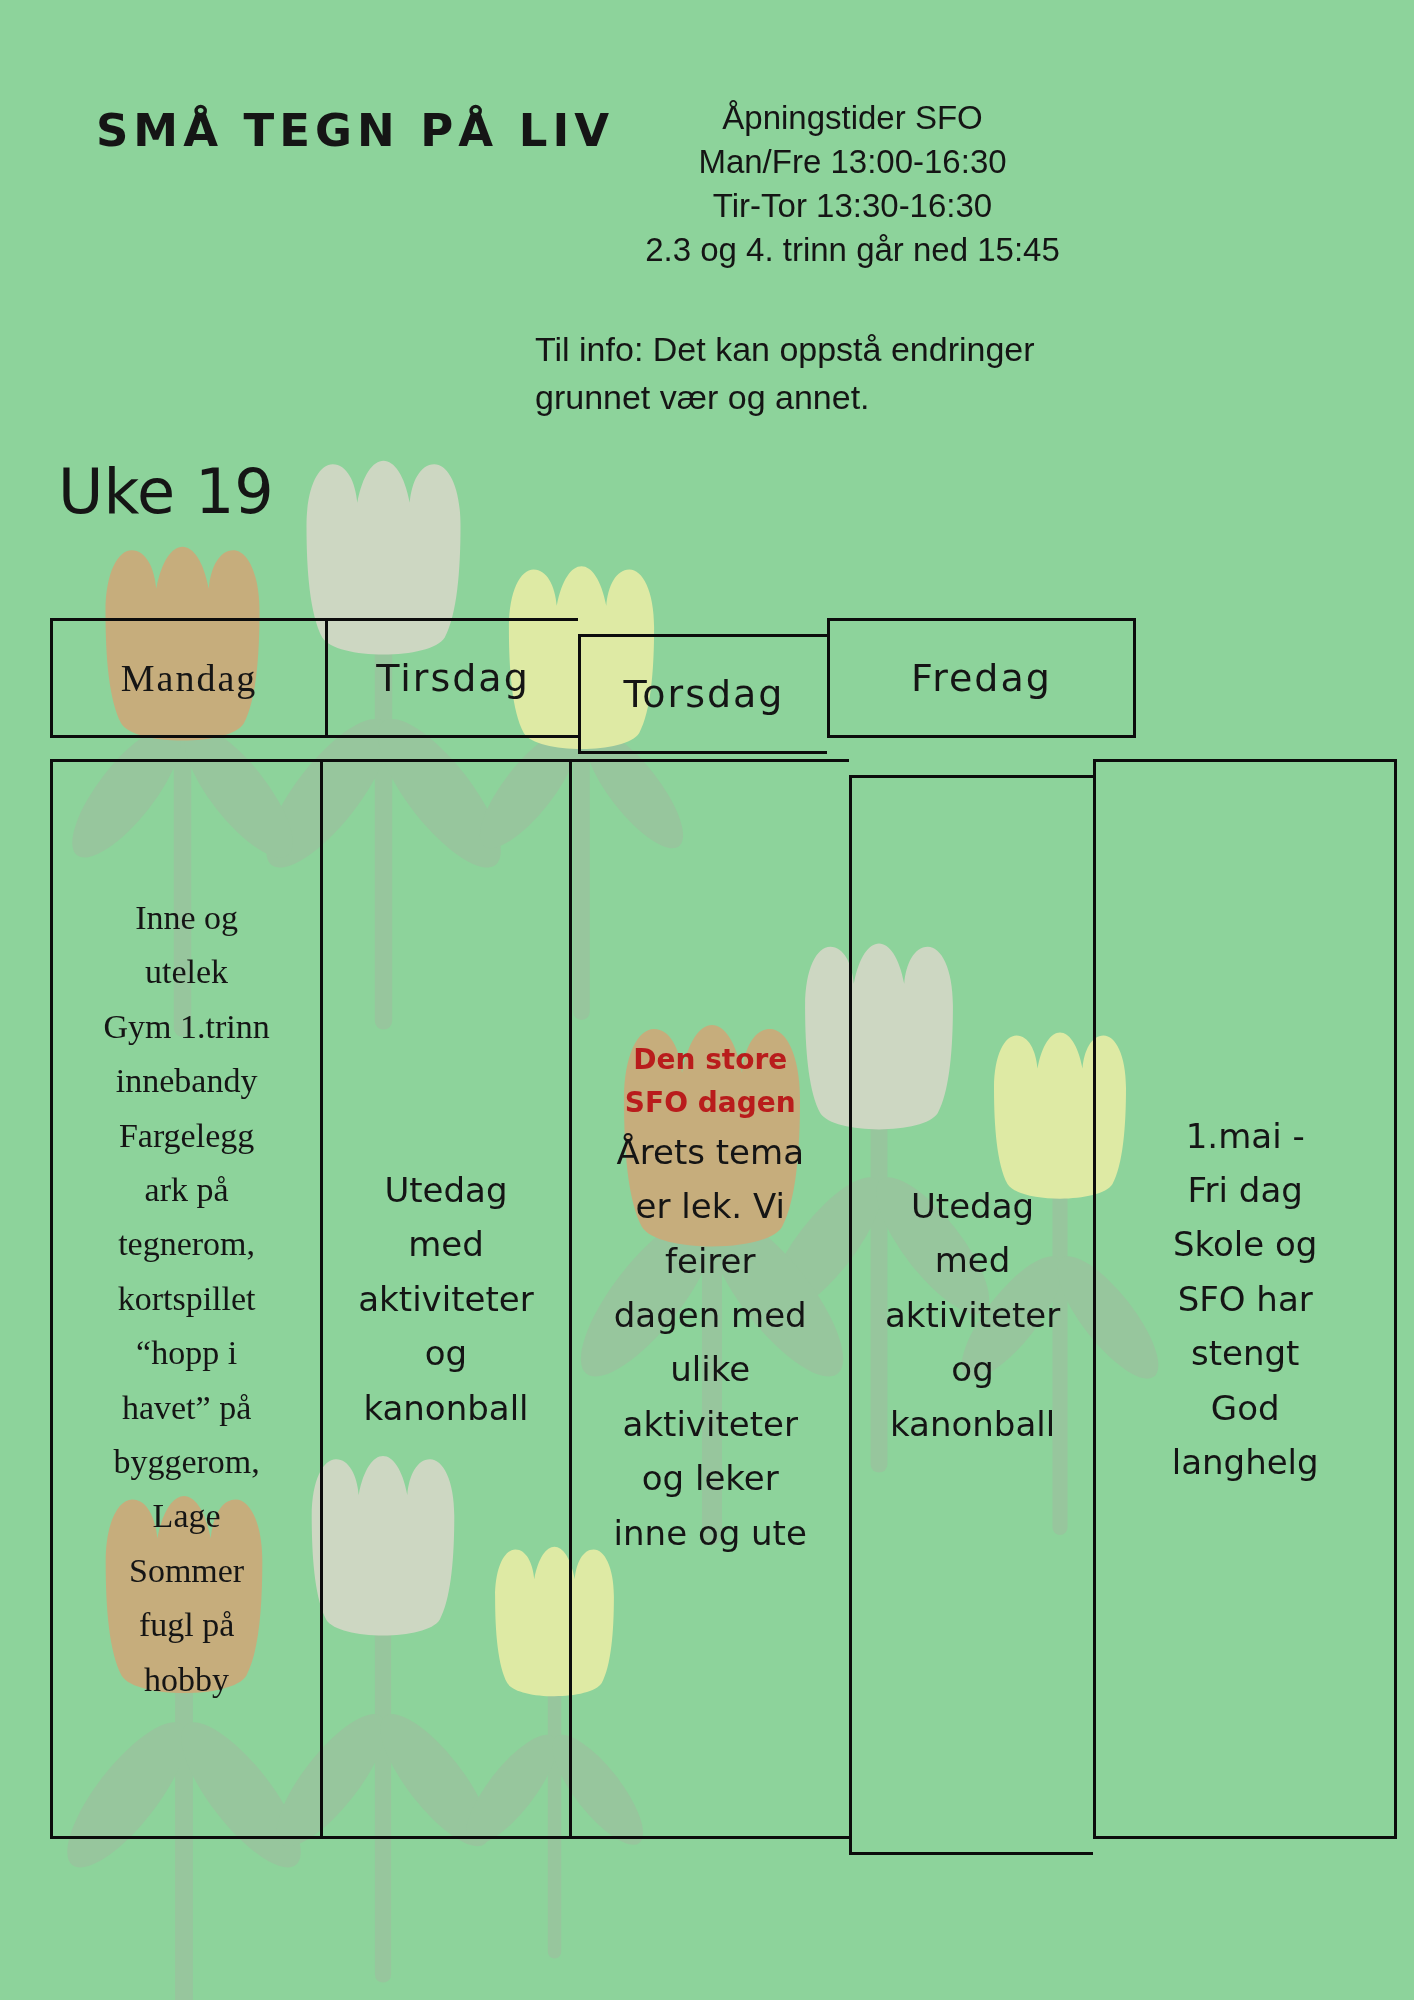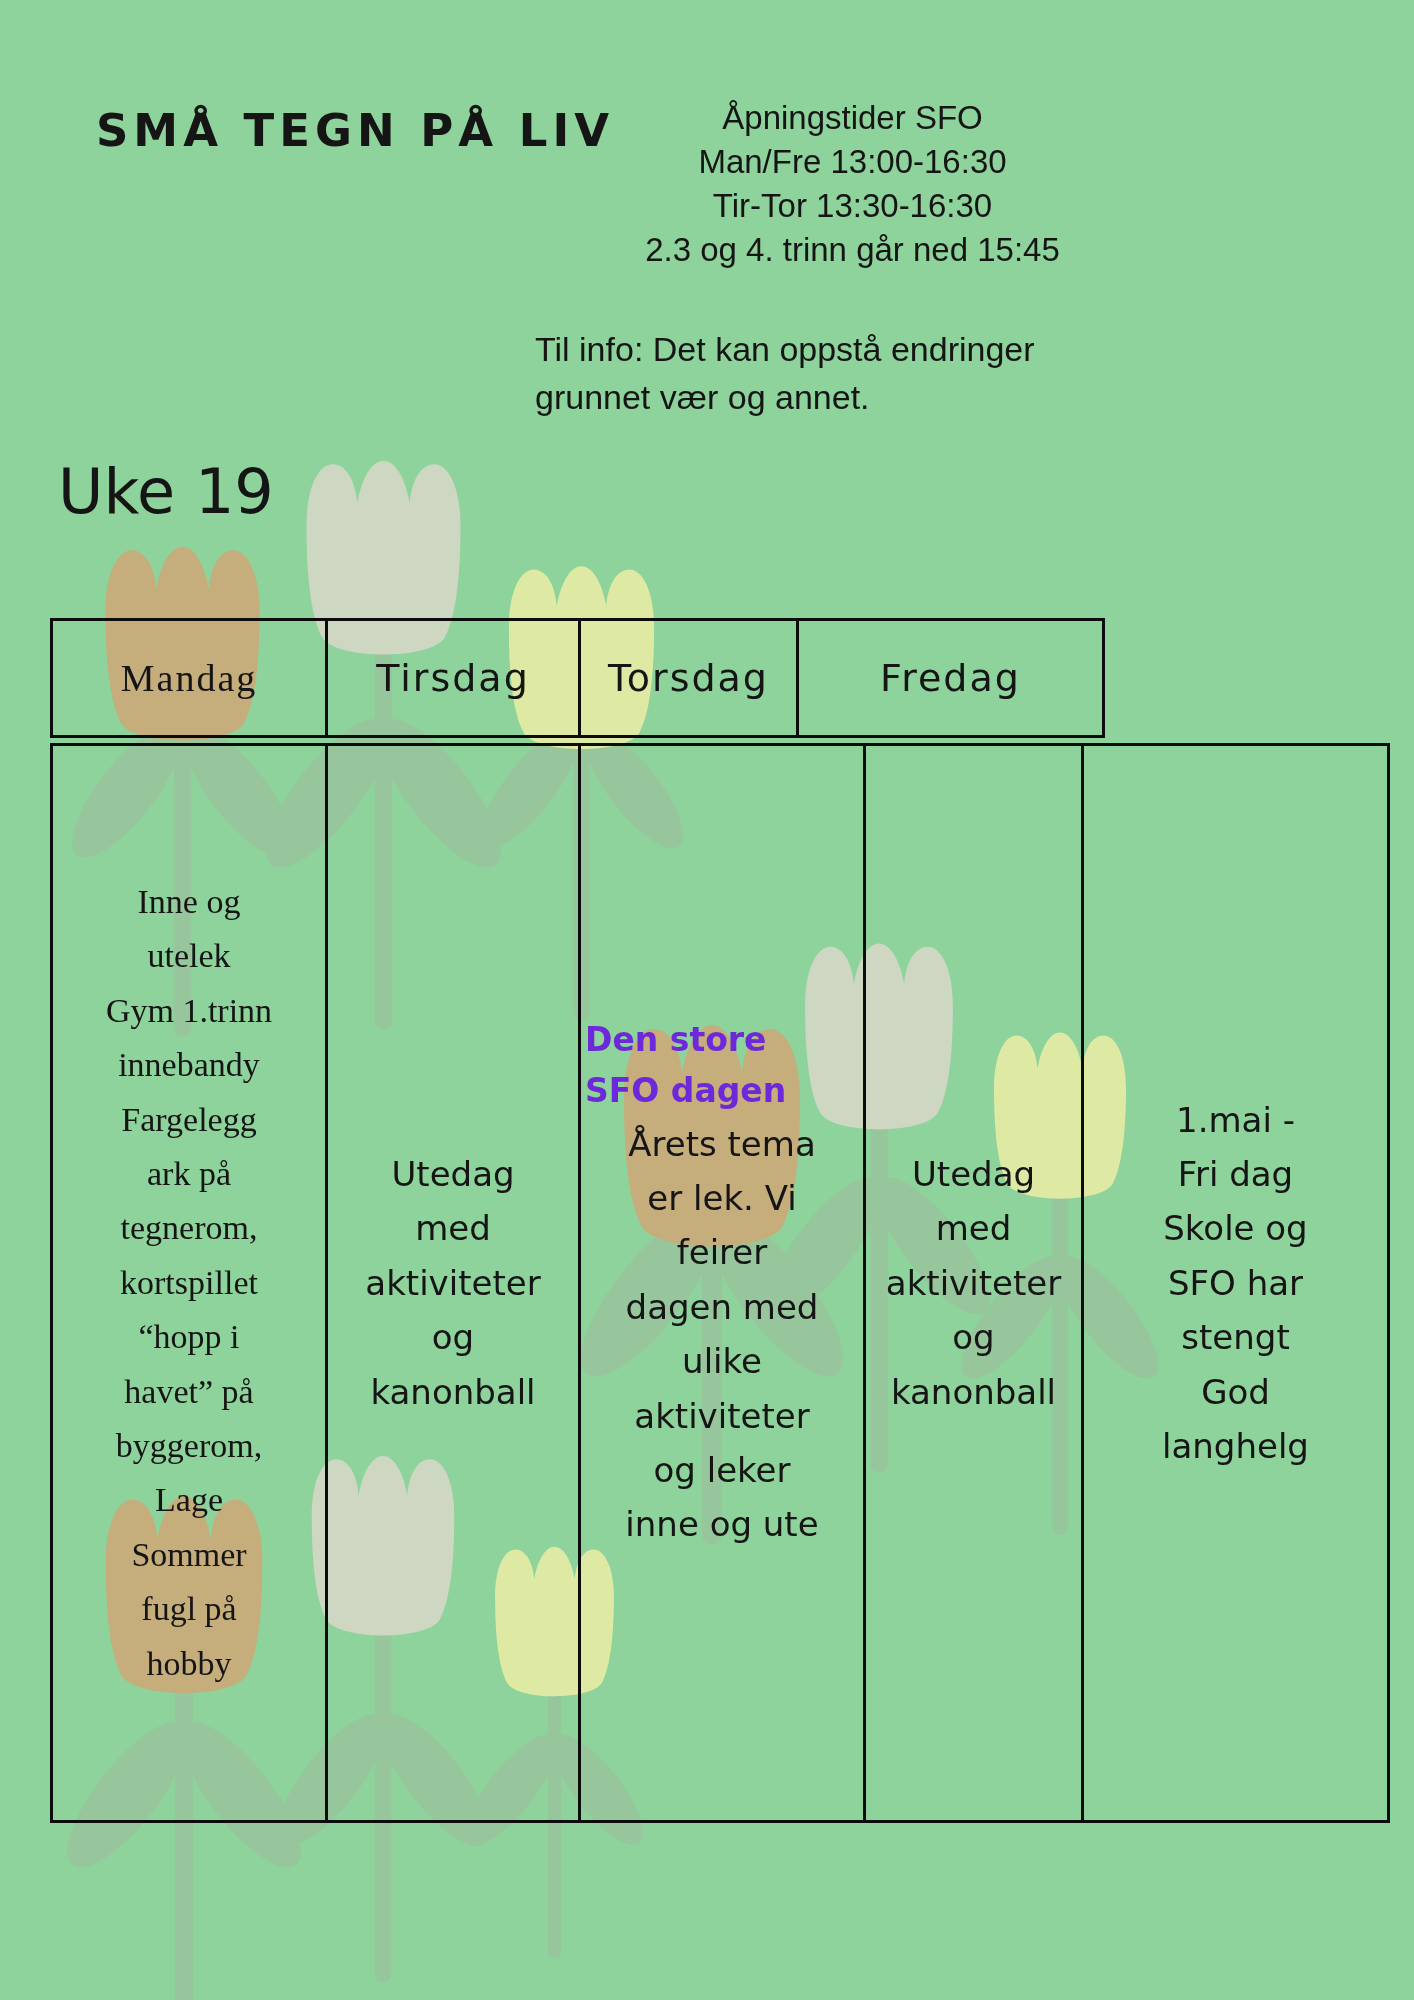--- a/index.html
+++ b/index.html
@@ -38,33 +38,33 @@
   .schedule{left:50px;top:618px;width:1347px;}
   .row{display:flex;}
   .cell{
     box-sizing:border-box;
     border:3px solid #0c0c0c;border-right:none;
     background:transparent;
     display:flex;flex-direction:column;
     align-items:center;justify-content:center;
   }
   .cell:last-child{border-right:3px solid #0c0c0c;}
-  .c0{width:275px;font-family:Liberation Serif, serif;} .c1{width:253px;} .c2{width:285px;} .c3{width:218px;} .c4{width:309px;}
+  .c0{width:275px;font-family:Liberation Serif, serif;} .c1{width:253px;} .c2{width:285px;} .c3{width:249px;margin-top:16px;} .c4{width:309px;}
   .thead .cell{height:120px;}
   .tbody{margin-top:5px;}
   .tbody .cell{height:1080px;padding:0 4px;}
   .day-header{font-size:38px;letter-spacing:2px;}
   .cell-text{
     width:100%;text-align:center;white-space:pre-line;
     font-size:34px;line-height:1.6;
   }
   .cell-highlight{
-    width:100%;text-align:left;white-space:pre-line;
-    font-size:33px;line-height:1.55;font-weight:700;
-    color:#6d28d9;
+    width:100%;text-align:center;white-space:pre-line;
+    font-size:28px;line-height:1.55;font-weight:700;
+    color:#b91c1c;
   }
   .up{padding-bottom:140px;align-items:center;}          
   .down-sm{padding-top:40px;}         
   .down-lg{padding-top:130px;}        
 </style>
 </head>
 <body>
 
 <div id="poster">
 

